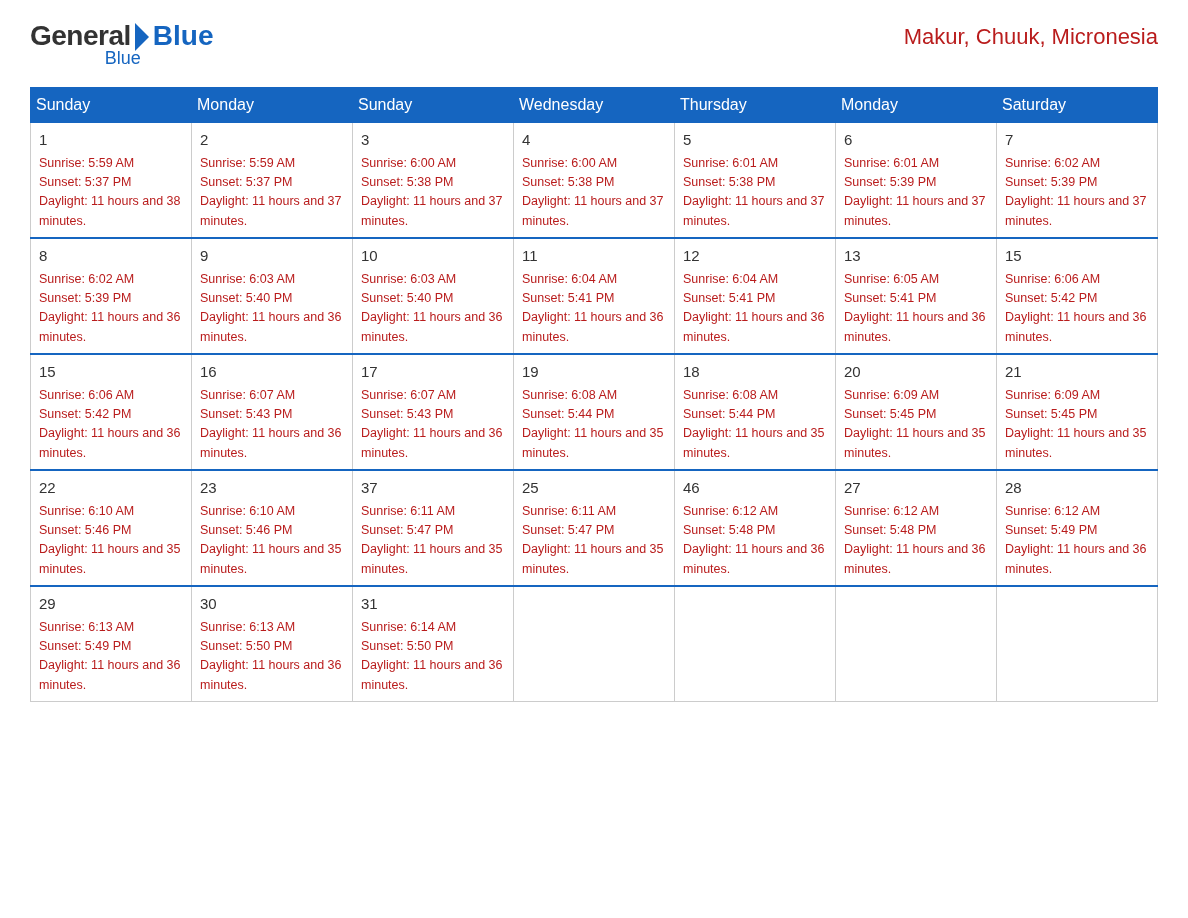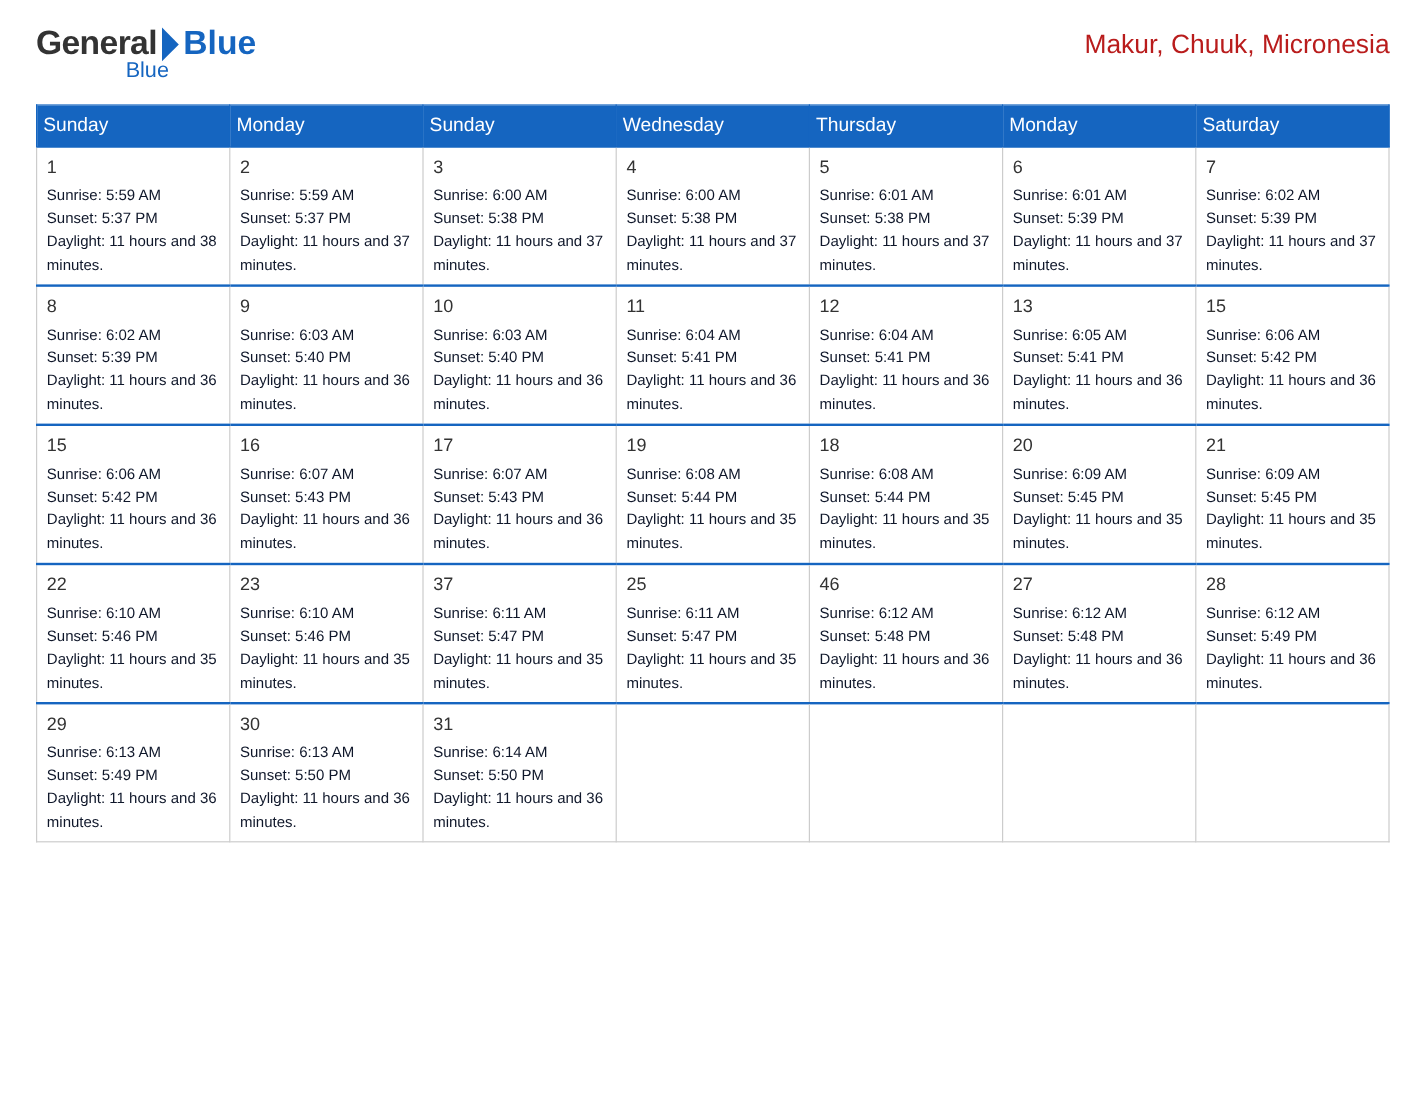--- a/index.html
+++ b/index.html
@@ -94,21 +94,21 @@
       background: #fff;
     }
     .day-number {
       font-size: 15px;
       font-weight: normal;
       display: block;
       margin-bottom: 2px;
     }
     .day-info {
       font-size: 12.5px;
-      color: #0f172a;
+      color: #b91c1c;
       line-height: 1.55;
     }
     .empty-cell {
       background: #fff;
     }
     .row-divider td {
       border-top: 2px solid #1565C0;
     }
   </style>
 </head>

